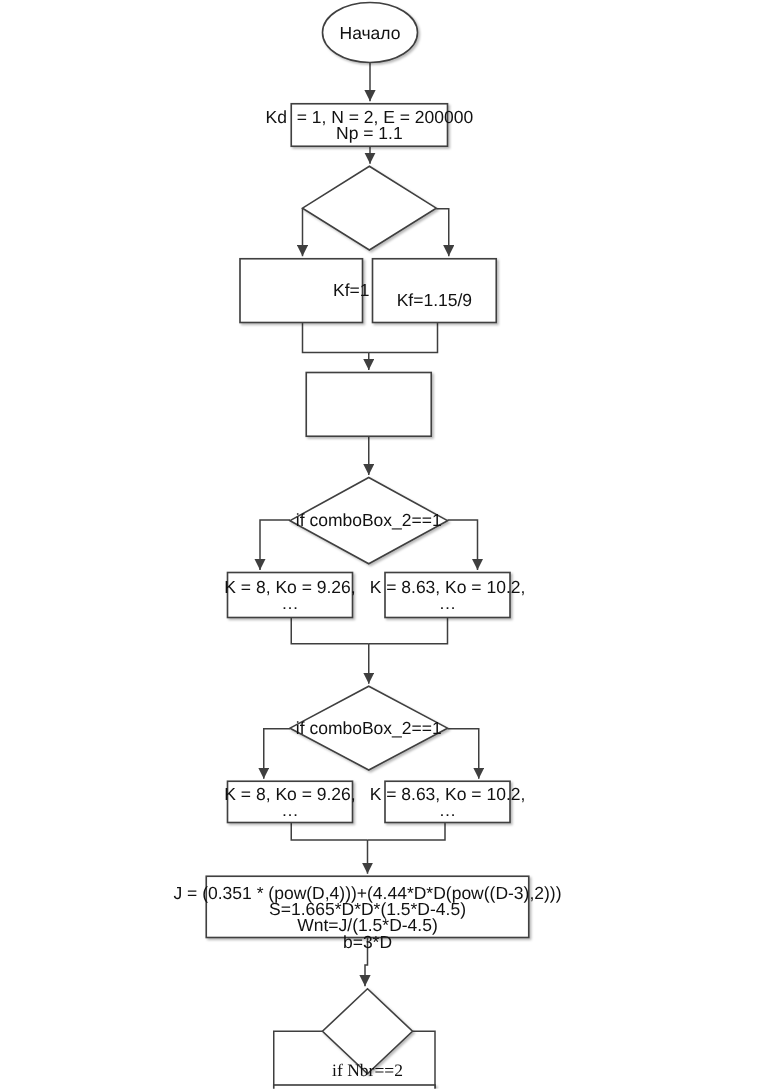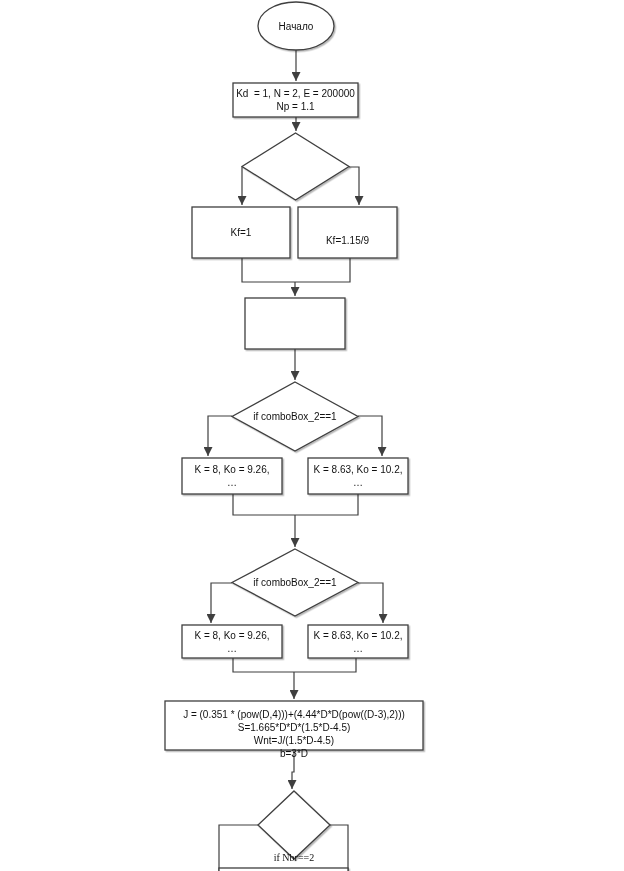--- a/index.html
+++ b/index.html
@@ -40,21 +40,21 @@
     pointer-events: none;
   }
   .node-label {
     position: absolute;
     display: flex;
     flex-direction: column;
     align-items: center;
     justify-content: center;
     text-align: left;
     color: #111111;
-    font-size: 10px;
+    font-size: 14px;
     line-height: 13px;
   }
   .label-line {
     white-space: pre;
   }
 </style>
 </head>
 <body>
 
 <div id="canvas">
@@ -109,21 +109,21 @@
       </g>
   </svg>
   <div id="labels">
       <div class="node-label" style="left: 258px; top: 2px; width: 76px; height: 48px;">
         <div class="label-line">Начало</div>
       </div>
       <div class="node-label" style="left: 233px; top: 83px; width: 125px; height: 34px;">
         <div class="label-line">Kd  = 1, N = 2, E = 200000</div>
         <div class="label-line">Np = 1.1</div>
       </div>
-      <div class="node-label" style="left: 192px; top: 207px; width: 98px; height: 51px;">
+      <div class="node-label" style="left: 192px; top: 207px; width: 98px; height: 51px; padding-left: 40px;">
         <div class="label-line">Kf=1</div>
       </div>
       <div class="node-label" style="left: 298px; top: 207px; width: 99px; height: 66px;">
         <div class="label-line">Kf=1.15/9</div>
       </div>
       <div class="node-label" style="left: 232px; top: 382px; width: 126px; height: 69px;">
         <div class="label-line">if comboBox_2==1</div>
       </div>
       <div class="node-label" style="left: 182px; top: 458px; width: 100px; height: 36px;">
         <div class="label-line">K = 8, Ko = 9.26,</div>

